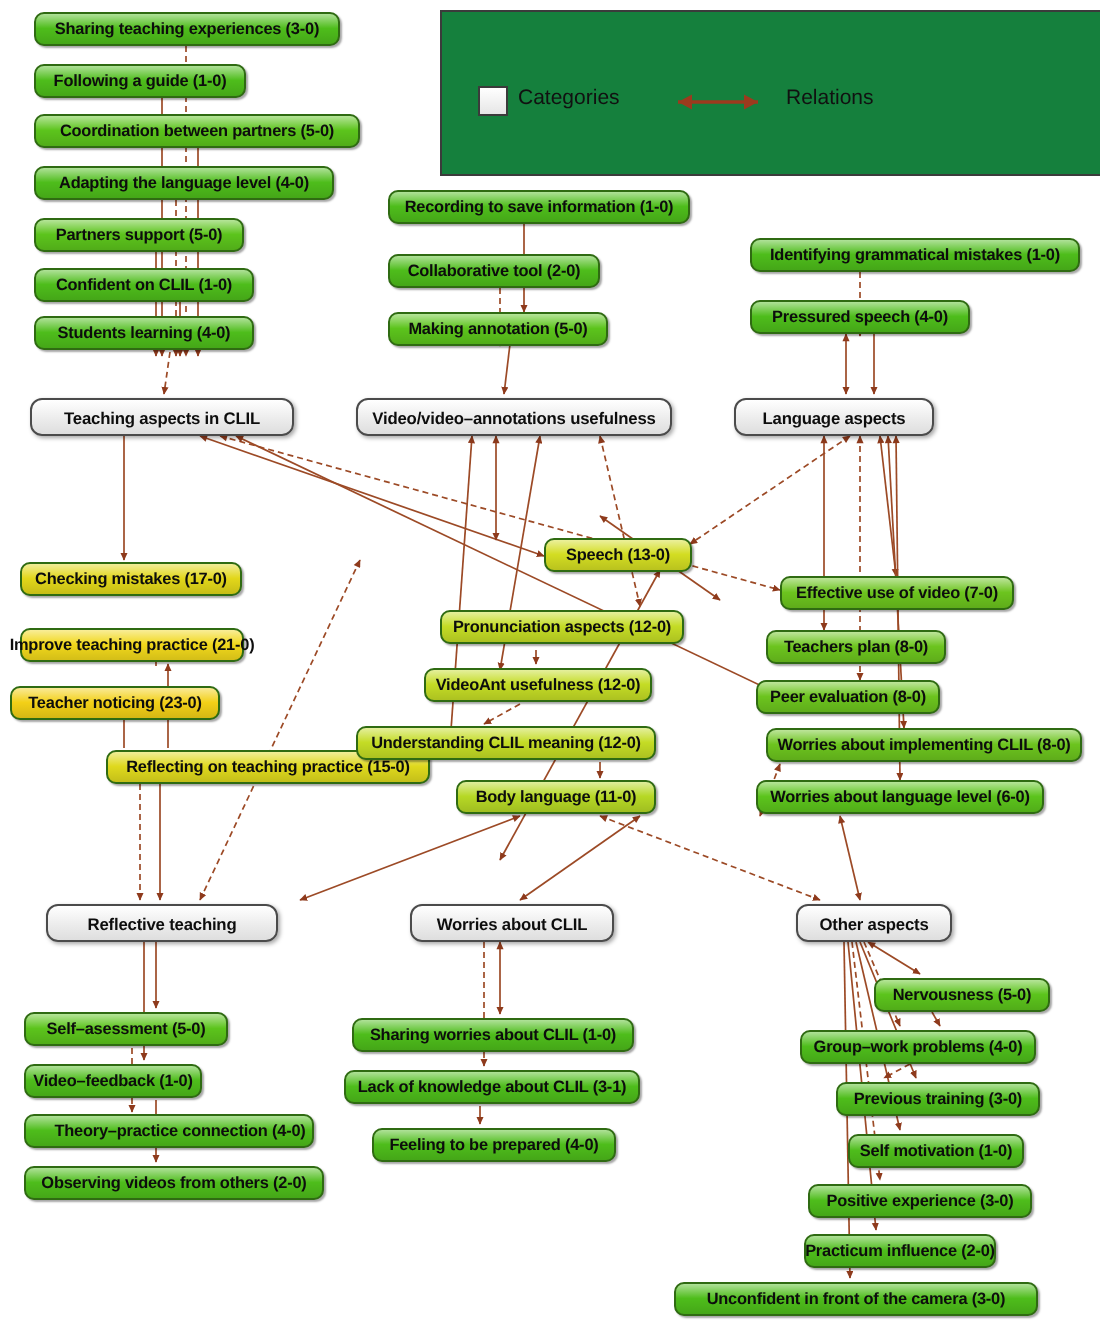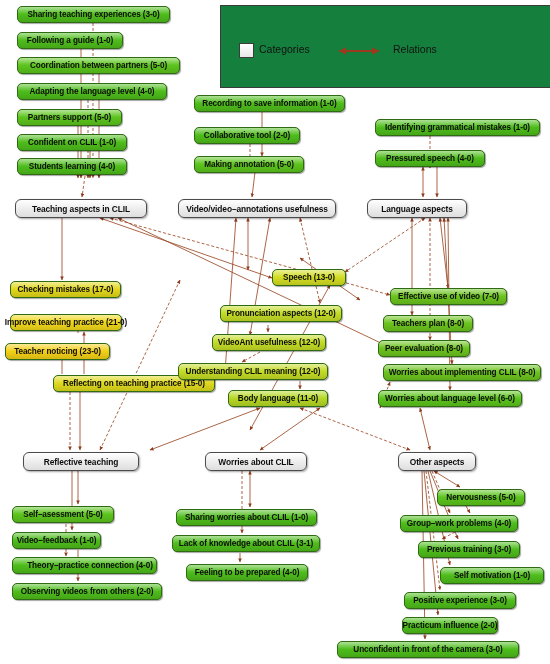--- a/index.html
+++ b/index.html
@@ -274,21 +274,21 @@
       </div>
       <div class="node sub" style="left: 437px; top: 489px; width: 88px; background-color: rgb(92, 196, 28);">
         <span>Nervousness (5-0)</span>
       </div>
       <div class="node sub" style="left: 400px; top: 515px; width: 118px; background-color: rgb(78, 189, 27);">
         <span>Group–work problems (4-0)</span>
       </div>
       <div class="node sub" style="left: 418px; top: 541px; width: 102px; background-color: rgb(78, 189, 27);">
         <span>Previous training (3-0)</span>
       </div>
-      <div class="node sub" style="left: 440px; top: 567px; width: 104px; background-color: rgb(78, 189, 27);">
+      <div class="node sub" style="left: 424px; top: 567px; width: 88px; background-color: rgb(78, 189, 27);">
         <span>Self motivation (1-0)</span>
       </div>
       <div class="node sub" style="left: 404px; top: 592px; width: 112px; background-color: rgb(78, 189, 27);">
         <span>Positive experience (3-0)</span>
       </div>
       <div class="node sub" style="left: 402px; top: 617px; width: 96px; background-color: rgb(78, 189, 27);">
         <span>Practicum influence (2-0)</span>
       </div>
       <div class="node sub" style="left: 337px; top: 641px; width: 182px; background-color: rgb(78, 189, 27);">
         <span>Unconfident in front of the camera (3-0)</span>

